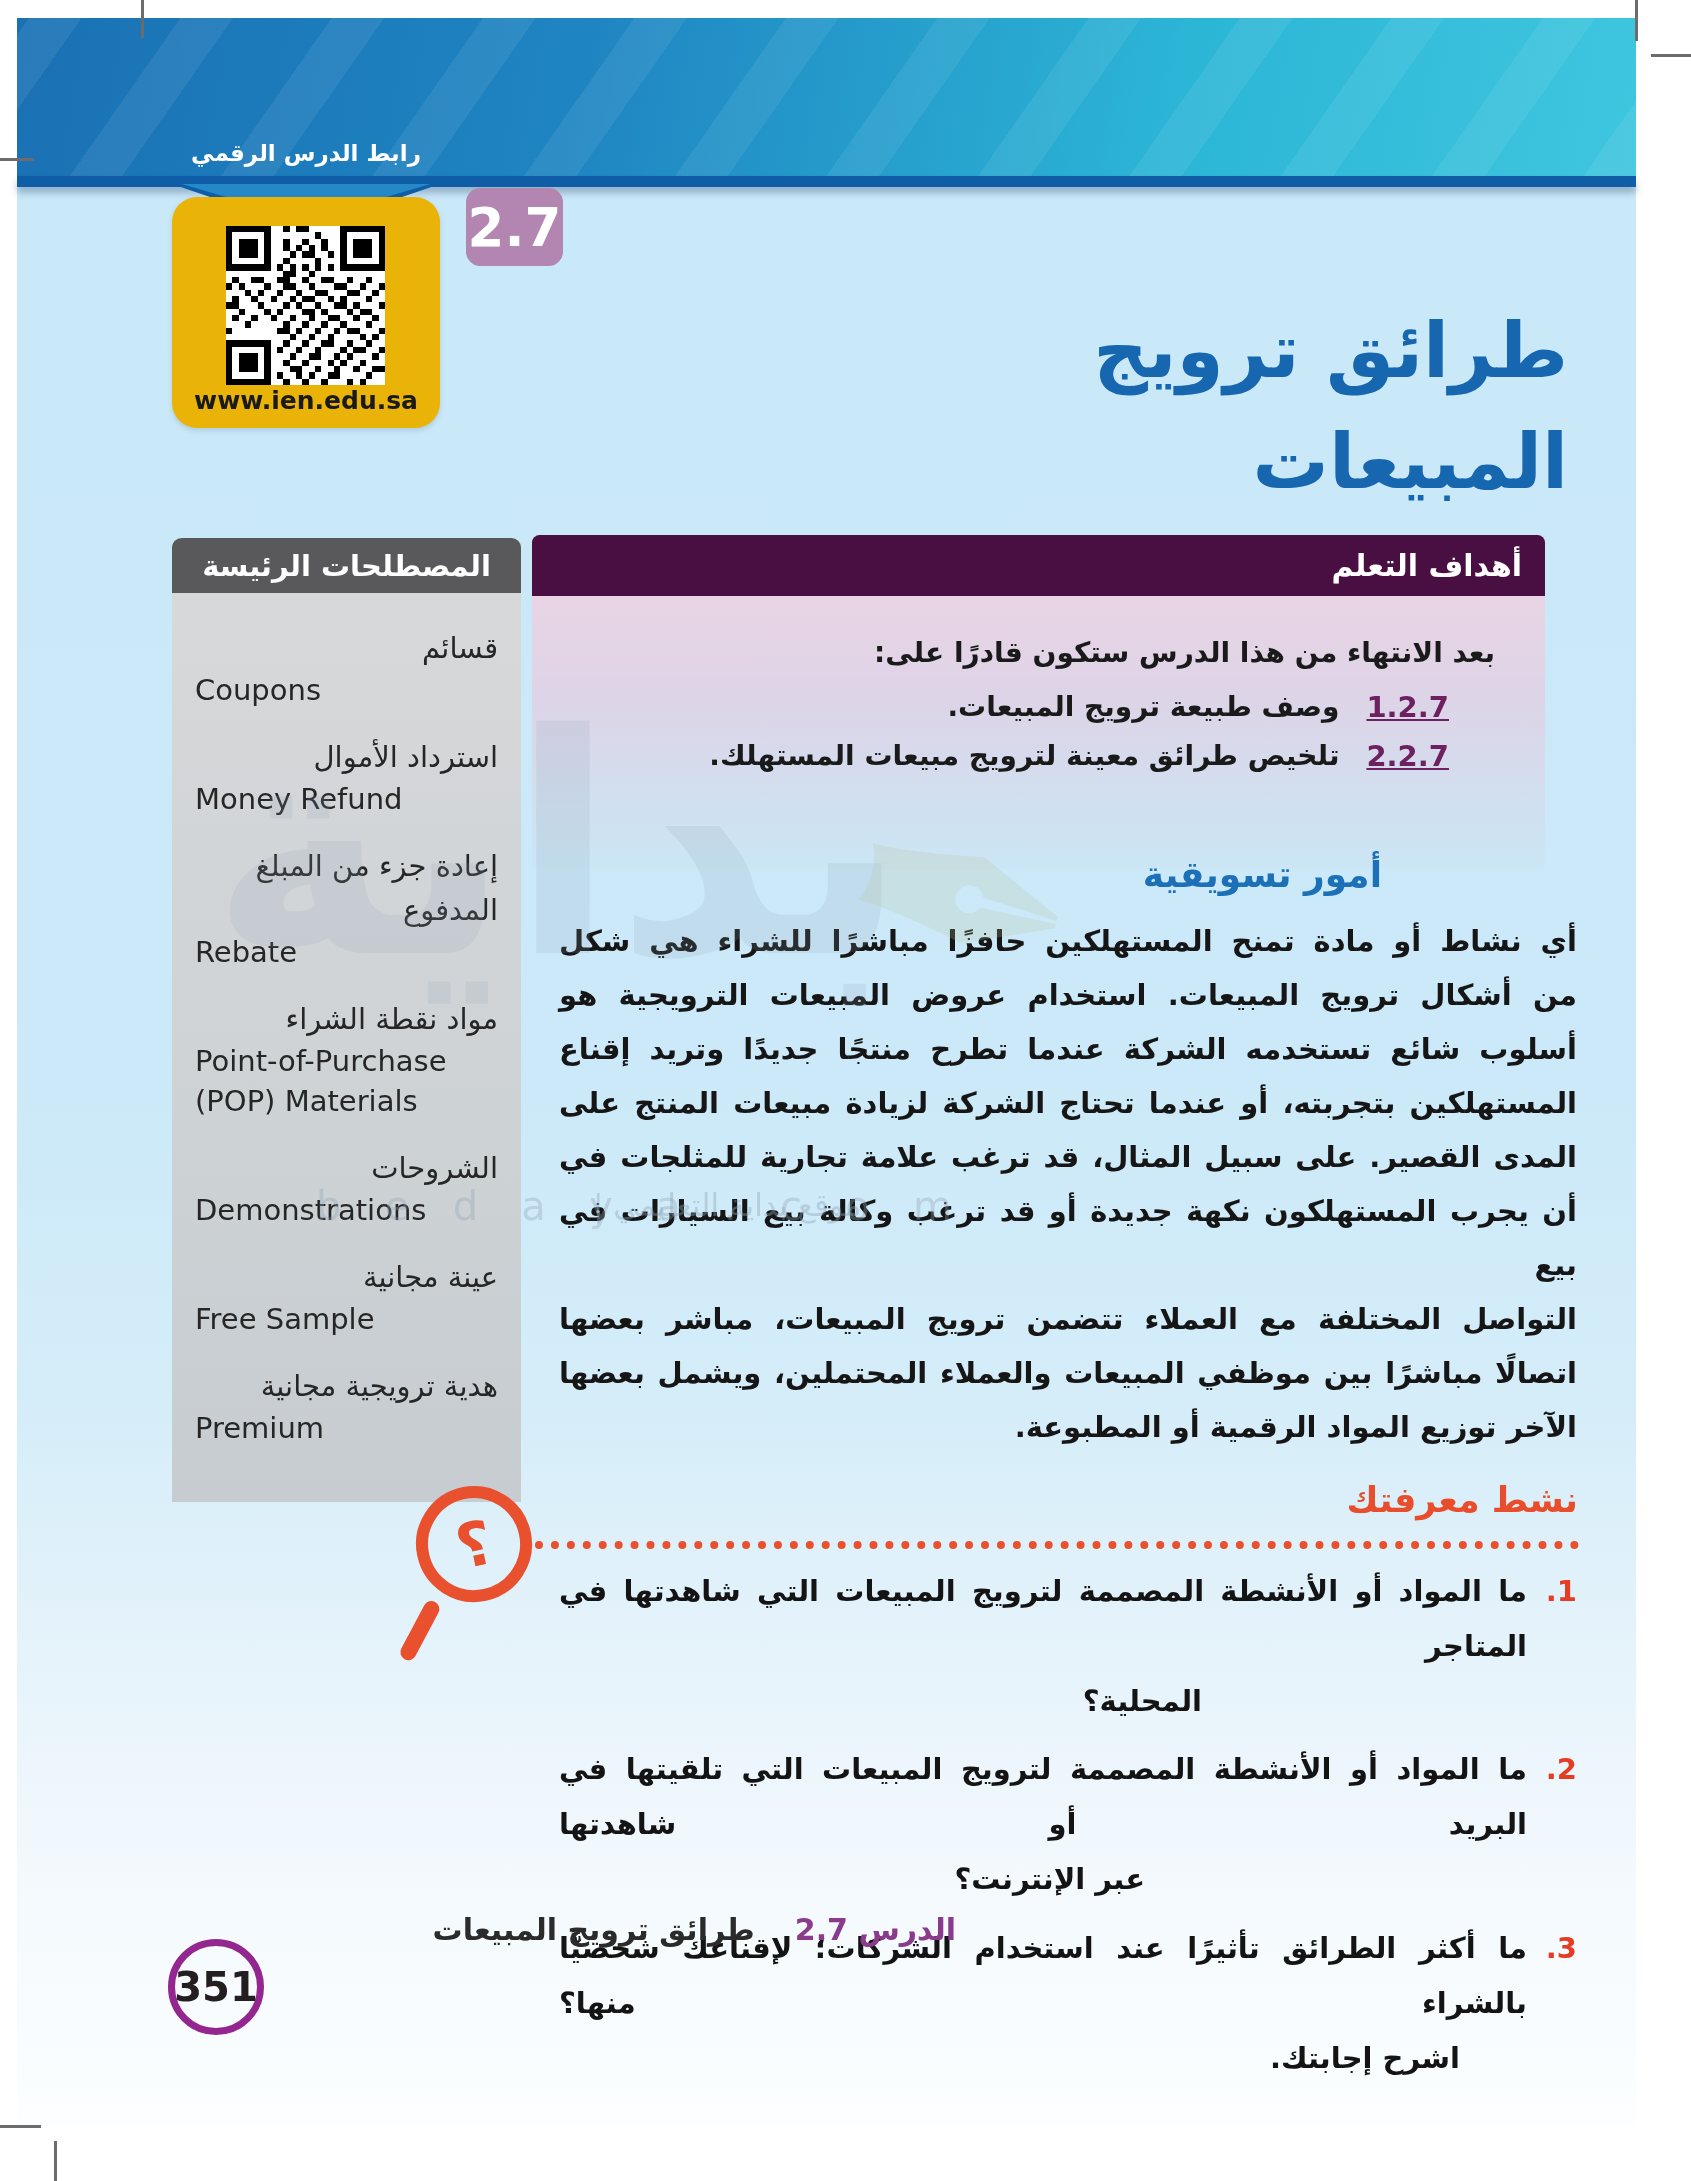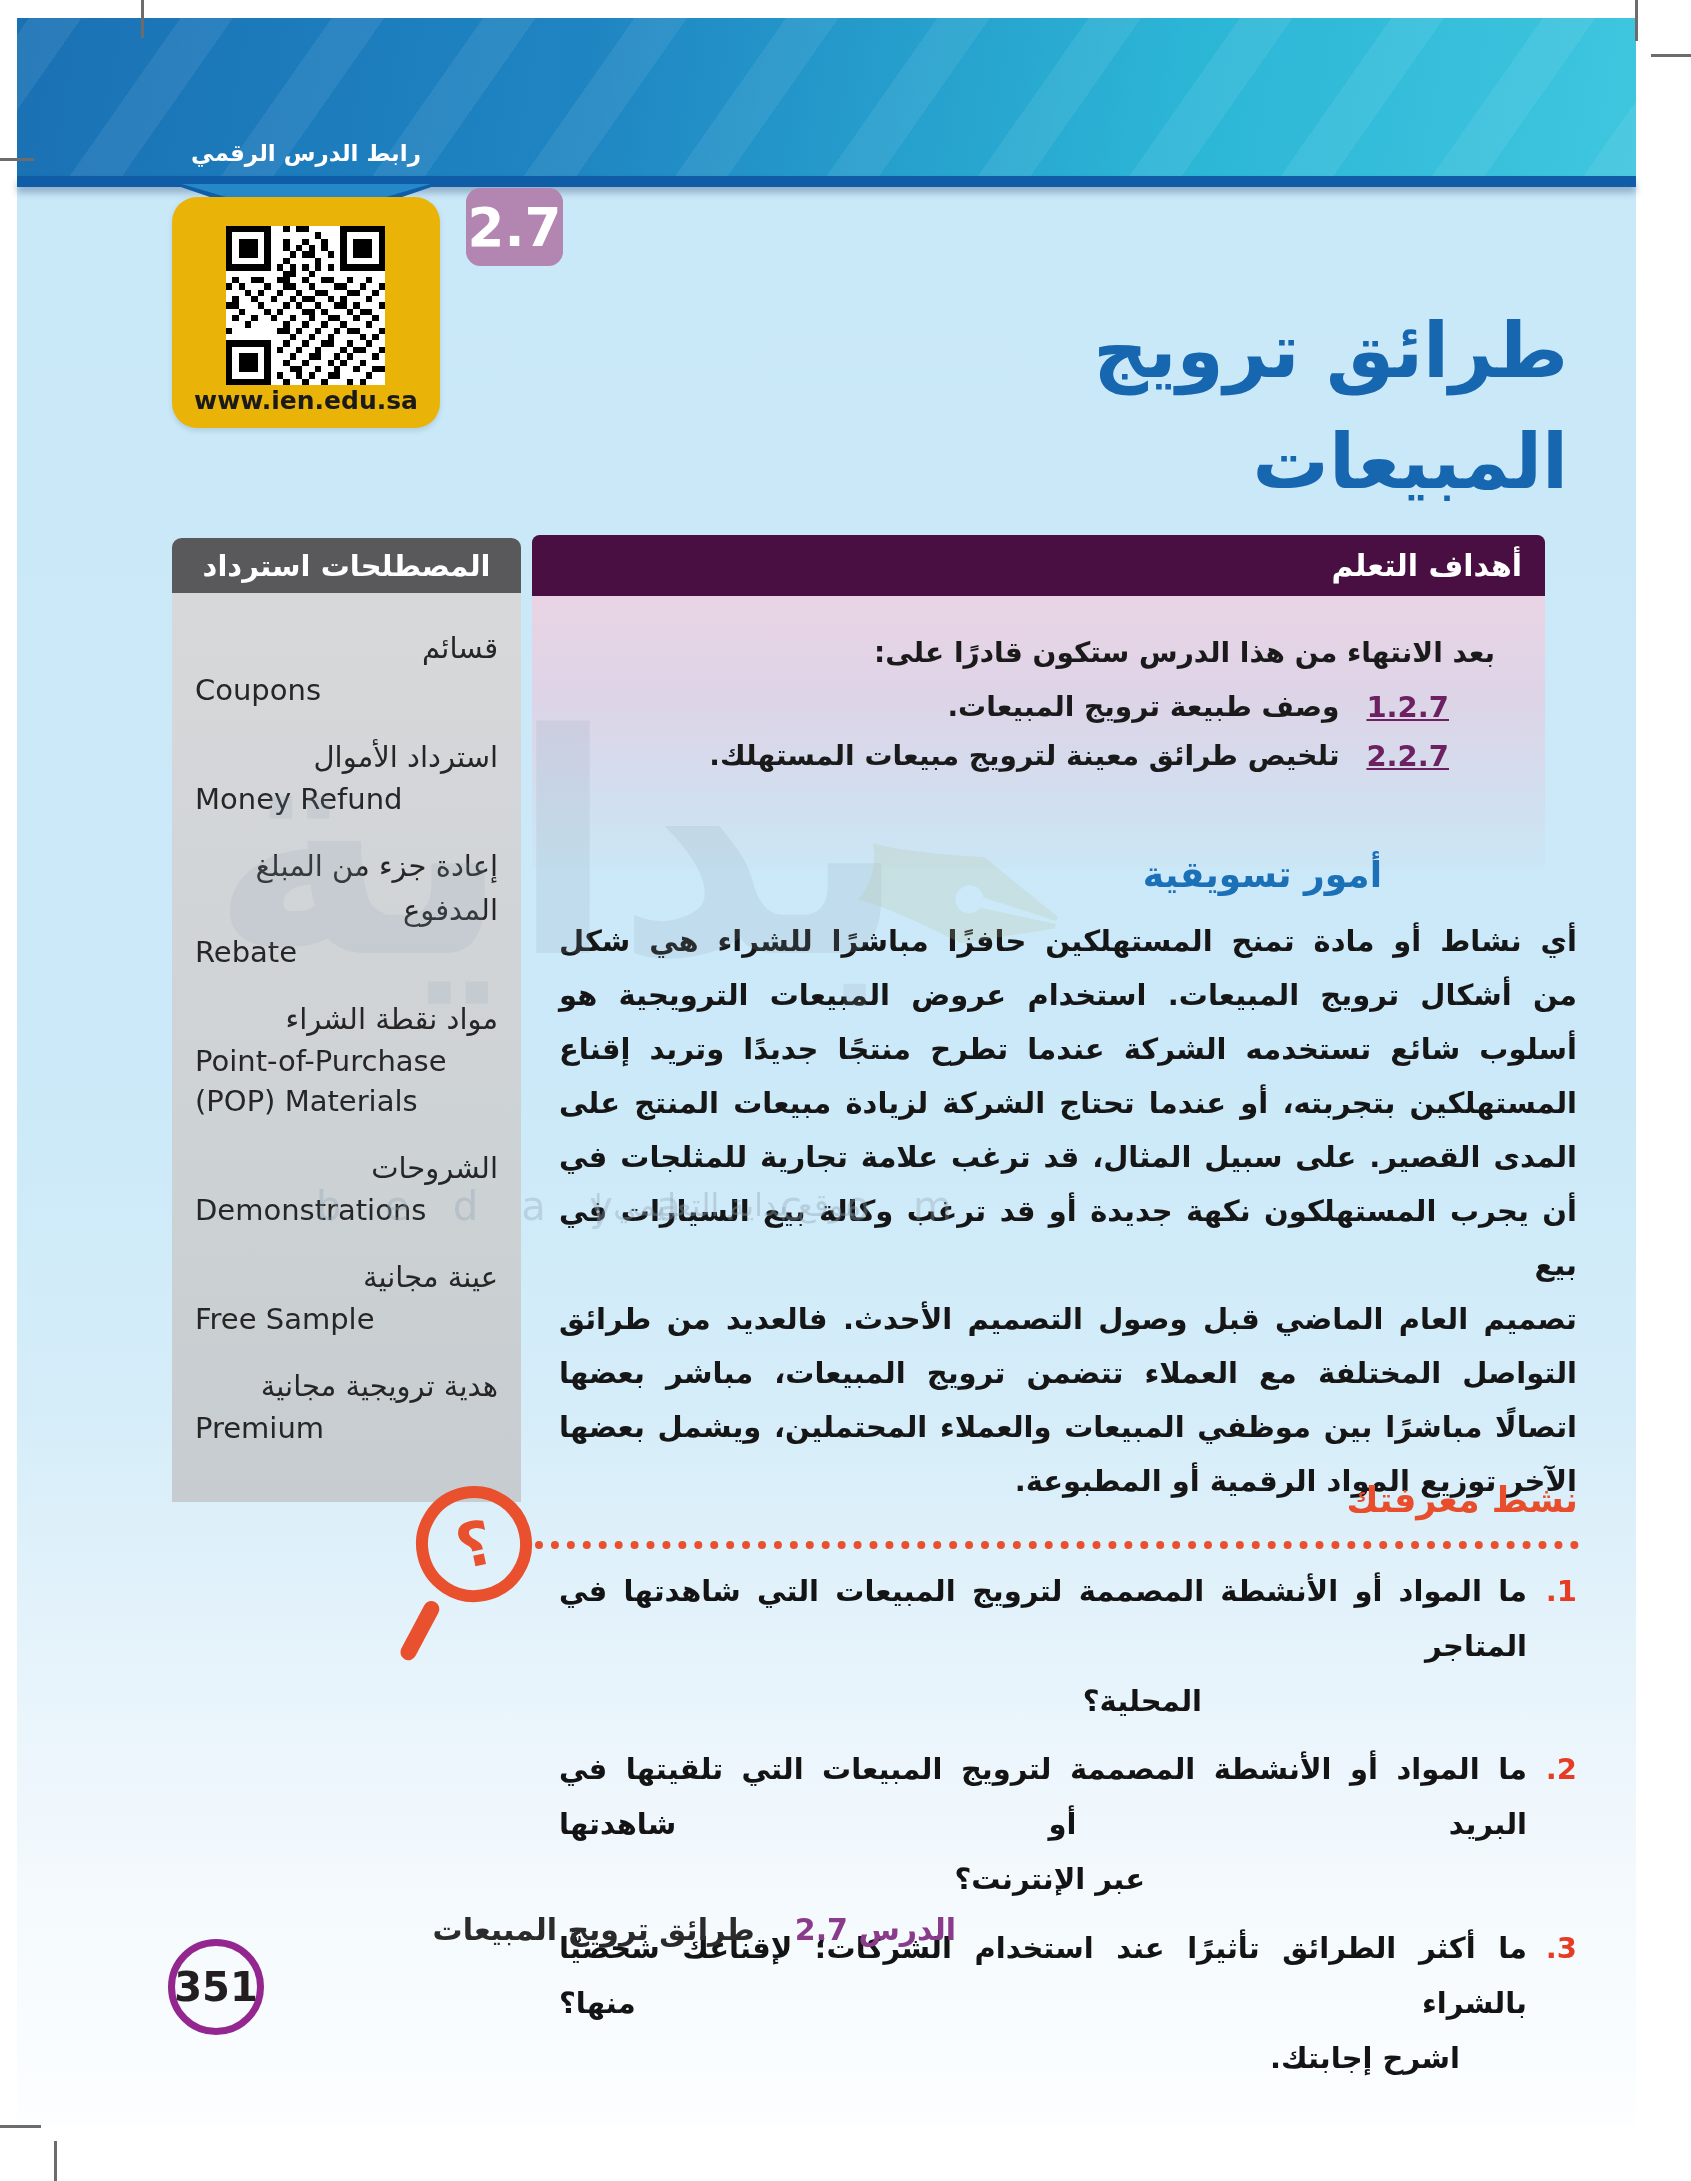--- a/index.html
+++ b/index.html
@@ -146,21 +146,21 @@
   </div>
 
   <div class="lesson-badge">2.7</div>
 
   <div class="page-title">
     <div>طرائق ترويج</div>
     <div>المبيعات</div>
   </div>
 
   <div class="sidebar">
-    <div class="sidebar-header">المصطلحات استرداد</div>
+    <div class="sidebar-header">المصطلحات الرئيسة</div>
     <div class="sidebar-body">
       <div class="term">
         <div class="ar">قسائم</div>
         <div class="en">Coupons</div>
       </div>
       <div class="term">
         <div class="ar">استرداد الأموال</div>
         <div class="en">Money Refund</div>
       </div>
       <div class="term">
@@ -202,21 +202,20 @@
   </div>
 
   <div class="mkt-heading">أمور تسويقية</div>
   <div class="paragraph">
     <div class="pline">أي نشاط أو مادة تمنح المستهلكين حافزًا مباشرًا للشراء هي شكل</div>
     <div class="pline">من أشكال ترويج المبيعات. استخدام عروض المبيعات الترويجية هو</div>
     <div class="pline">أسلوب شائع تستخدمه الشركة عندما تطرح منتجًا جديدًا وتريد إقناع</div>
     <div class="pline">المستهلكين بتجربته، أو عندما تحتاج الشركة لزيادة مبيعات المنتج على</div>
     <div class="pline">المدى القصير. على سبيل المثال، قد ترغب علامة تجارية للمثلجات في</div>
     <div class="pline">أن يجرب المستهلكون نكهة جديدة أو قد ترغب وكالة بيع السيارات في بيع</div>
-    <div class="pline">تصميم العام الماضي قبل وصول التصميم الأحدث. فالعديد من طرائق</div>
     <div class="pline">التواصل المختلفة مع العملاء تتضمن ترويج المبيعات، مباشر بعضها</div>
     <div class="pline">اتصالًا مباشرًا بين موظفي المبيعات والعملاء المحتملين، ويشمل بعضها</div>
     <div class="pline last">الآخر توزيع المواد الرقمية أو المطبوعة.</div>
   </div>
 
   <div class="mag-icon">
     <div class="mag-lens">
         <span>؟</span>
       </div>
     <div class="mag-handle"></div>

